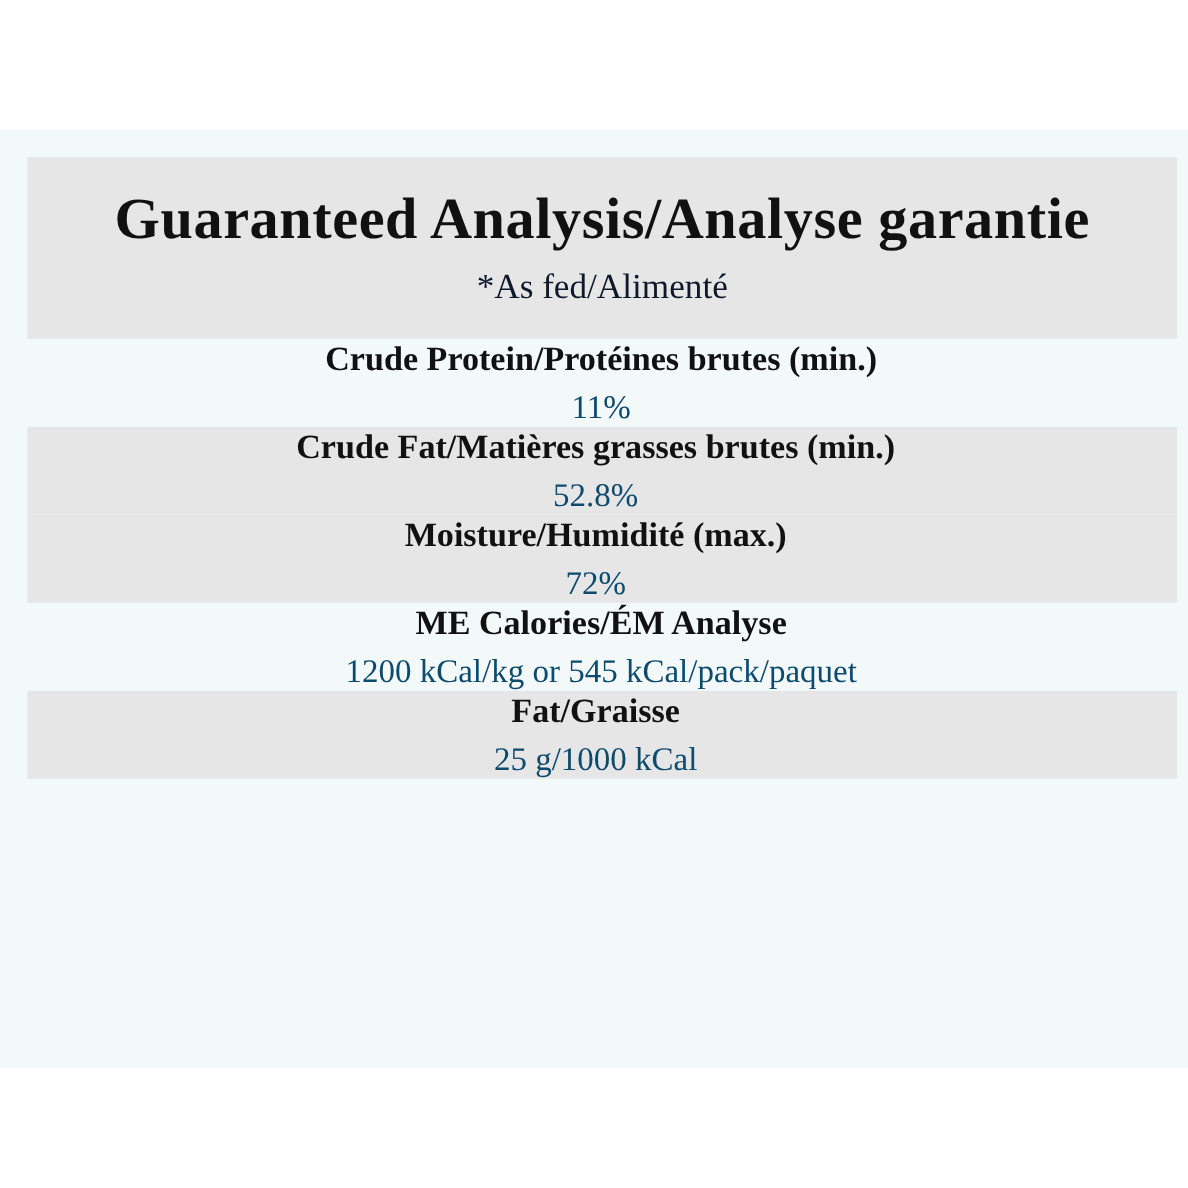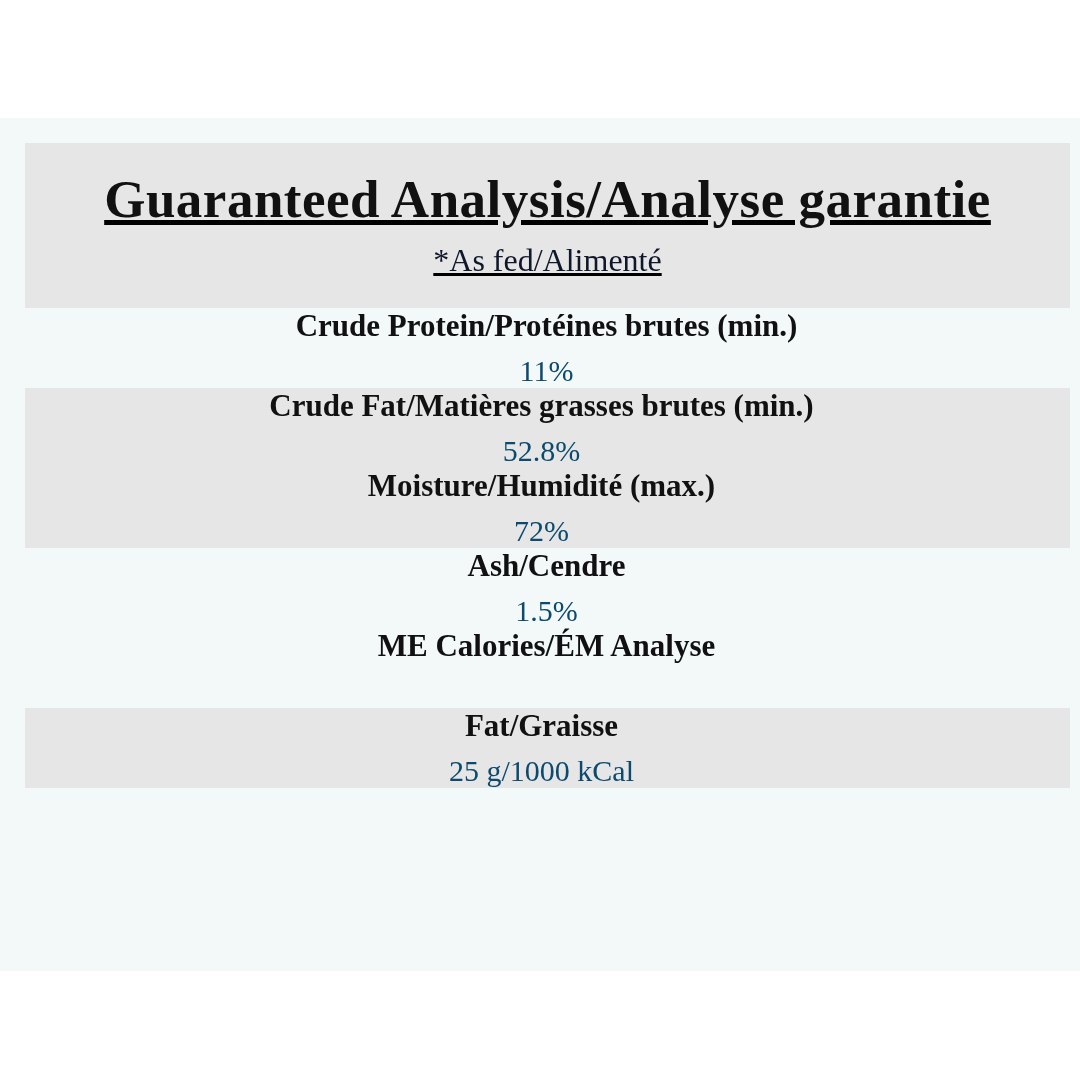--- a/index.html
+++ b/index.html
@@ -33,21 +33,20 @@
   }
   .banner {
     background: #e6e6e6;
     height: 165px;
     display: flex;
     flex-direction: column;
     align-items: center;
     justify-content: center;
     padding-top: 0;
     box-sizing: border-box;
-    text-decoration: underline;
   }
   .title {
     font-size: 53px;
     font-weight: bold;
     color: #111111;
     letter-spacing: 0.5px;
     white-space: nowrap;
     line-height: 1.05;
   }
   .subtitle {
@@ -105,28 +104,25 @@
     <span class="row-label">Crude Fat/Matières grasses brutes (min.)</span>
     <span class="row-value">52.8%</span>
   </div>
 
 
   <div class="row alt">
     <span class="row-label">Moisture/Humidité (max.)</span>
     <span class="row-value">72%</span>
   </div>
 
-  <div class="row">
-    <span class="row-label">Ash/Cendre</span>
-    <span class="row-value">1.5%</span>
-  </div>
 
 
   <div class="row">
     <span class="row-label">ME Calories/ÉM Analyse</span>
+    <span class="row-value">1200 kCal/kg or 545 kCal/pack/paquet</span>
   </div>
 
   <div class="row alt">
     <span class="row-label">Fat/Graisse</span>
     <span class="row-value">25 g/1000 kCal</span>
   </div>
 </div>
     </div>
   </div>
 </div>

